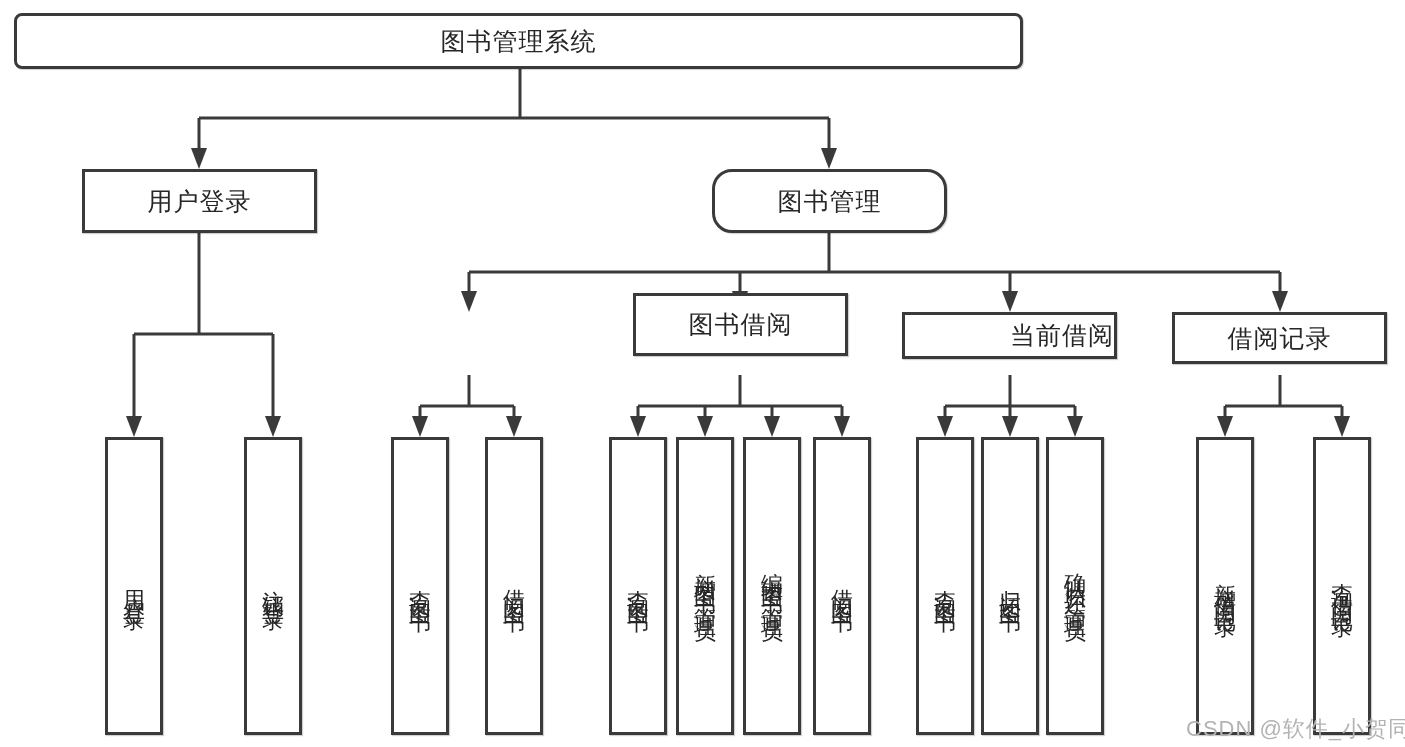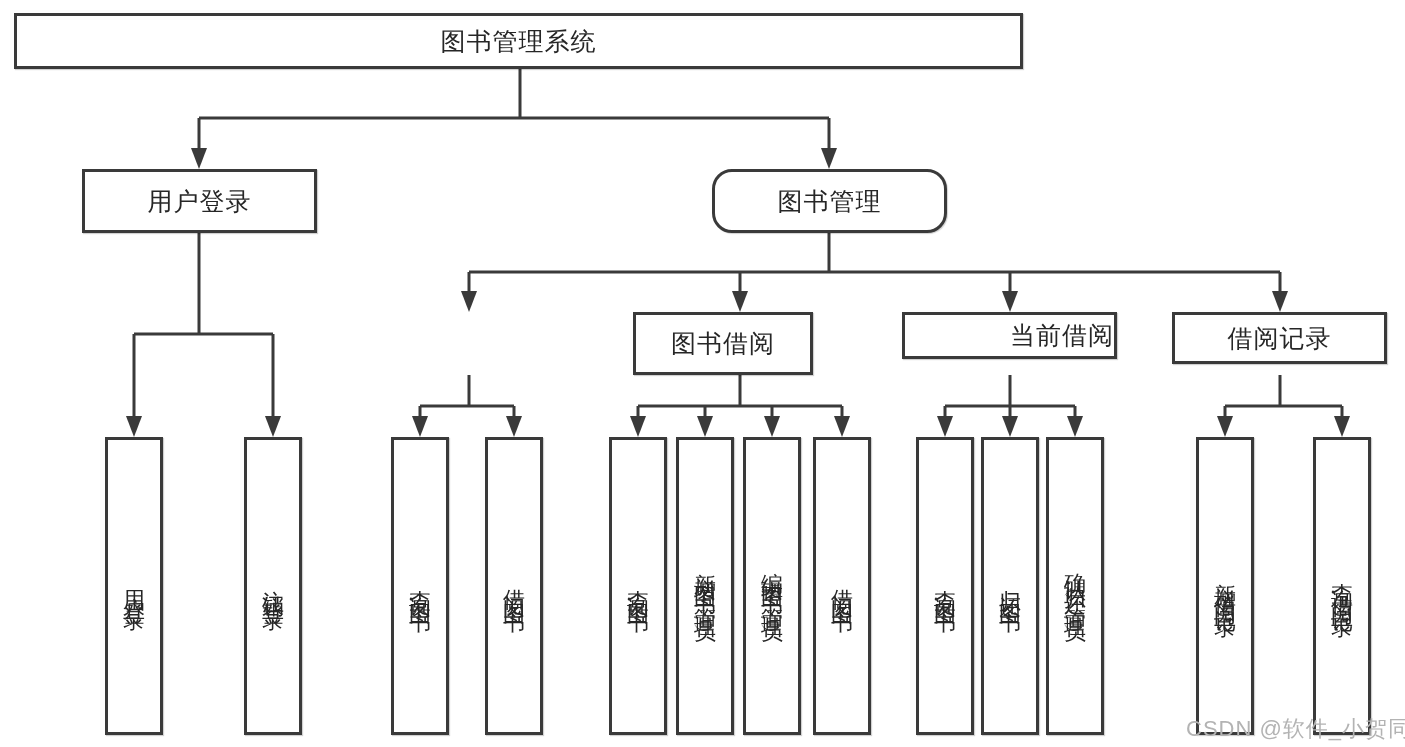--- a/index.html
+++ b/index.html
@@ -86,32 +86,32 @@
       <polygon points="764,416 780,416 772,437"></polygon>
       <polygon points="834,416 850,416 842,437"></polygon>
       <polygon points="937,416 953,416 945,437"></polygon>
       <polygon points="1002,416 1018,416 1010,437"></polygon>
       <polygon points="1067,416 1083,416 1075,437"></polygon>
       <polygon points="1217,416 1233,416 1225,437"></polygon>
       <polygon points="1334,416 1350,416 1342,437"></polygon>
     </g>
   </svg>
 
-  <div class="box" style="left:14px; top:13px; width:1009px; height:56px;">
+  <div class="box" style="left:14px; top:13px; width:1009px; height:56px;border-radius:8px;">
     <span>图书管理系统</span>
   </div>
 
   <div class="box" style="left:82px; top:169px; width:235px; height:64px;">
     <span>用户登录</span>
   </div>
   <div class="box" style="left:712px; top:169px; width:235px; height:64px;border-radius:20px;">
     <span>图书管理</span>
   </div>
 
-  <div class="box" style="left:633px; top:312px; width:180px; height:63px;align-items:center;">
+  <div class="box" style="left:633px; top:293px; width:215px; height:63px;align-items:center;">
     <span>图书借阅</span>
   </div>
   <div class="box" style="left:902px; top:312px; width:215px; height:47px;justify-content:flex-end;">
     <span>当前借阅</span>
   </div>
   <div class="box" style="left:1172px; top:312px; width:215px; height:52px;">
     <span>借阅记录</span>
   </div>
 
   <div class="box leaf" style="left:105px; top:437px; width:58px; height:298px;">

